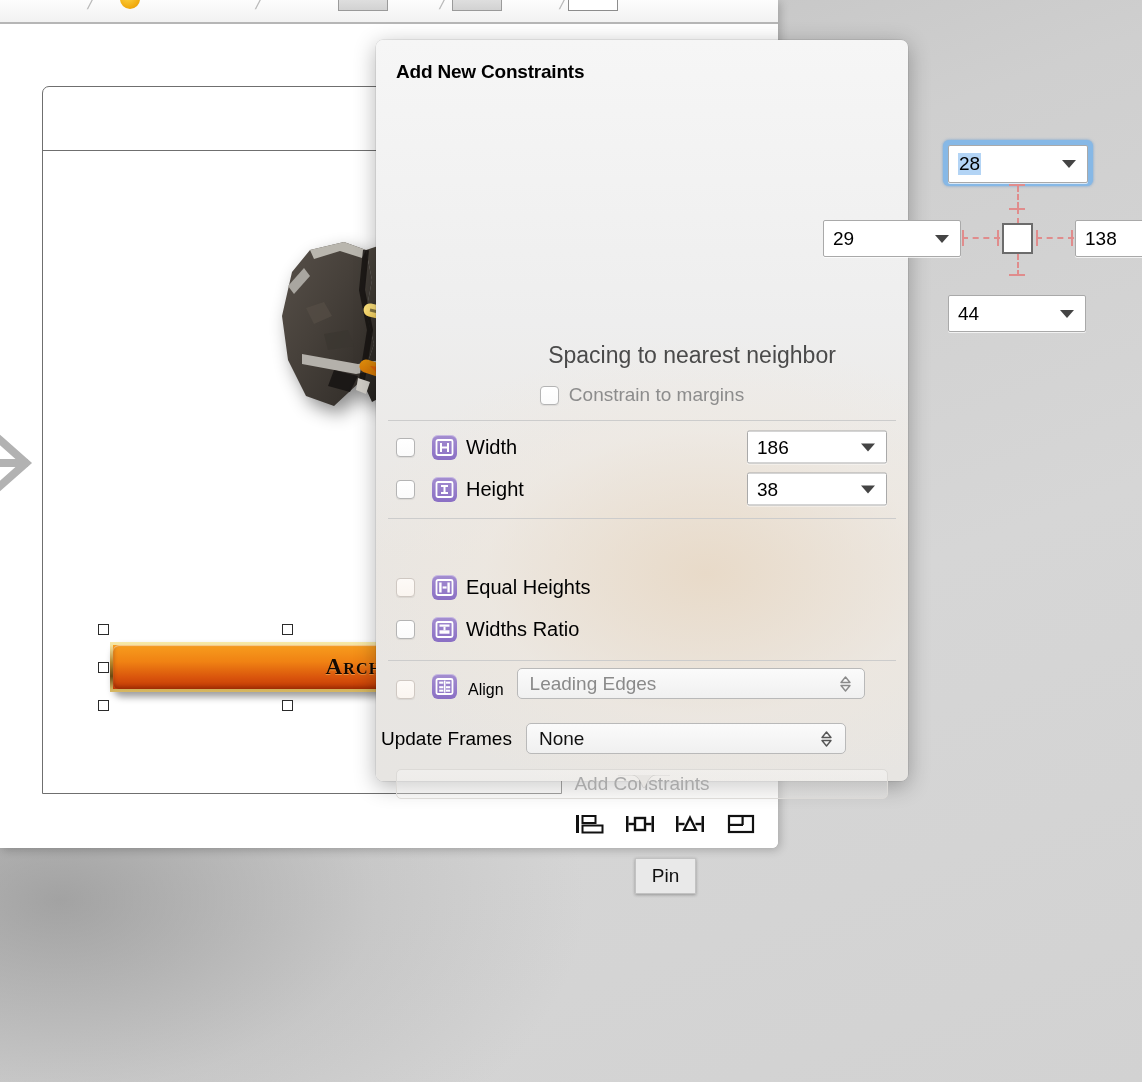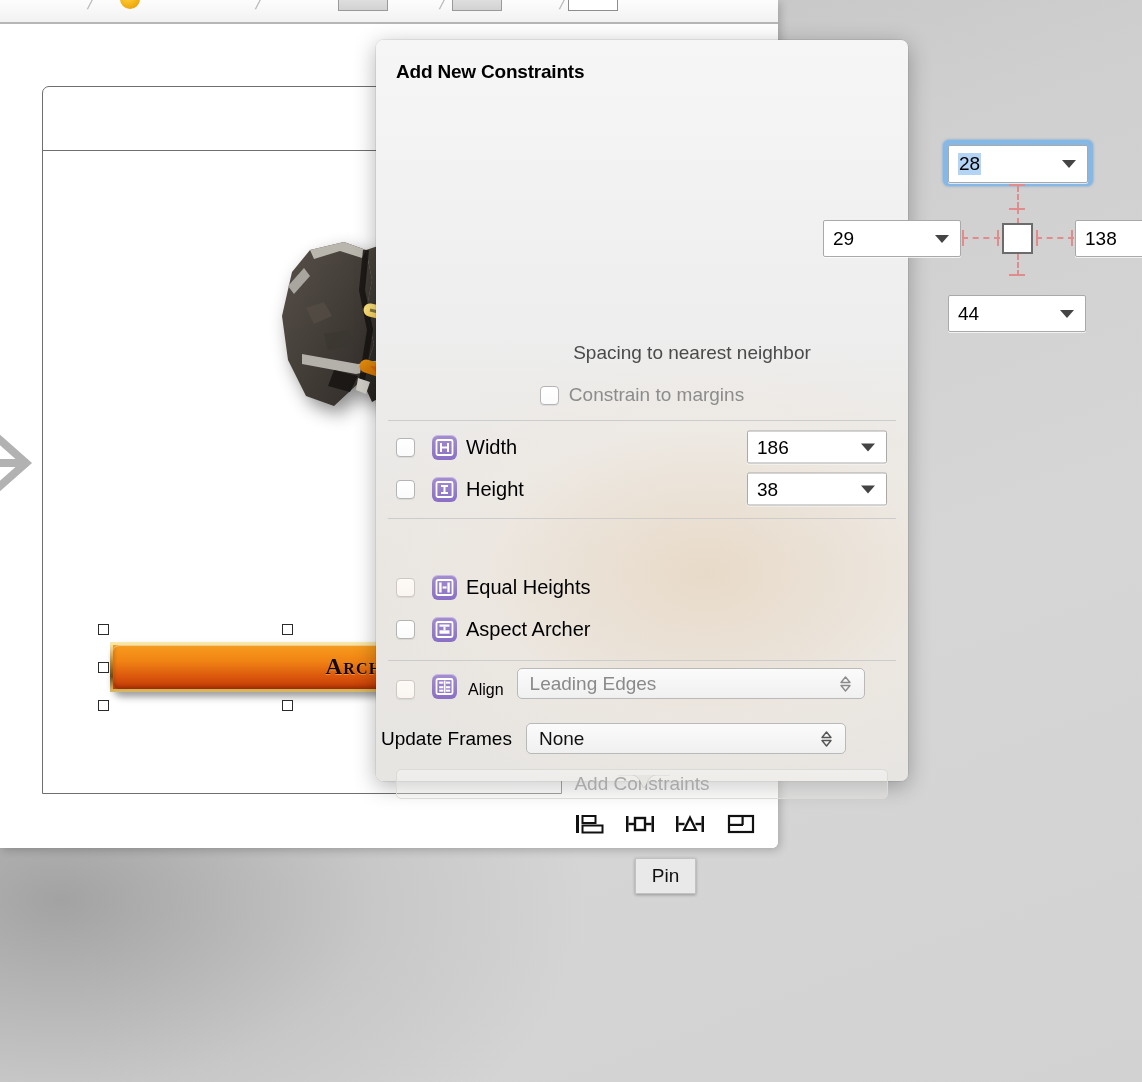--- a/index.html
+++ b/index.html
@@ -207,21 +207,21 @@
     position: absolute; left: 626px; top: 183px;
     width: 31px; height: 31px;
     background: #ffffff;
     border: 2px solid #6c6c6c;
     box-sizing: border-box;
   }
 
   #spacing-caption {
     position: absolute; left: 0; top: 302px; width: 632px;
     text-align: center;
-    font-size: 19px; color: #4a4a4a;
+    font-size: 23px; color: #4a4a4a;
   }
 
   #margins-row {
     position: absolute; left: 0; top: 344px; width: 532px;
     display: flex; align-items: center; justify-content: center;
   }
   .cb {
     width: 19px; height: 19px;
     border: 1px solid #b4b4b4;
     border-radius: 4px;
@@ -548,21 +548,21 @@
     <span class="glyph">
       <span class="badge">
         <svg width="25" height="25" viewBox="0 0 25 25">
           <rect x="4.5" y="5" width="16" height="15" rx="1.5" fill="none" stroke="#fff" stroke-width="1.8"></rect>
           <rect x="7.5" y="7.5" width="10" height="2.2" fill="#fff"></rect>
           <rect x="11.5" y="9.7" width="2" height="3.6" fill="#fff"></rect>
           <rect x="7.5" y="13.3" width="10" height="3.4" fill="#fff"></rect>
         </svg>
       </span>
     </span>
-    <span class="rlabel">Aspect Archer</span>
+    <span class="rlabel">Widths Ratio</span>
   </div>
 
   <div class="divider" style="top:620px;"></div>
 
   <div id="align-row">
     <span class="cb faded" style="margin-left:20px;"></span>
     <span style="margin-left:17px;">
       <span class="badge">
         <svg width="25" height="25" viewBox="0 0 25 25">
           <rect x="4.5" y="5" width="16" height="15" rx="1.5" fill="none" stroke="#fff" stroke-width="1.8"></rect>

